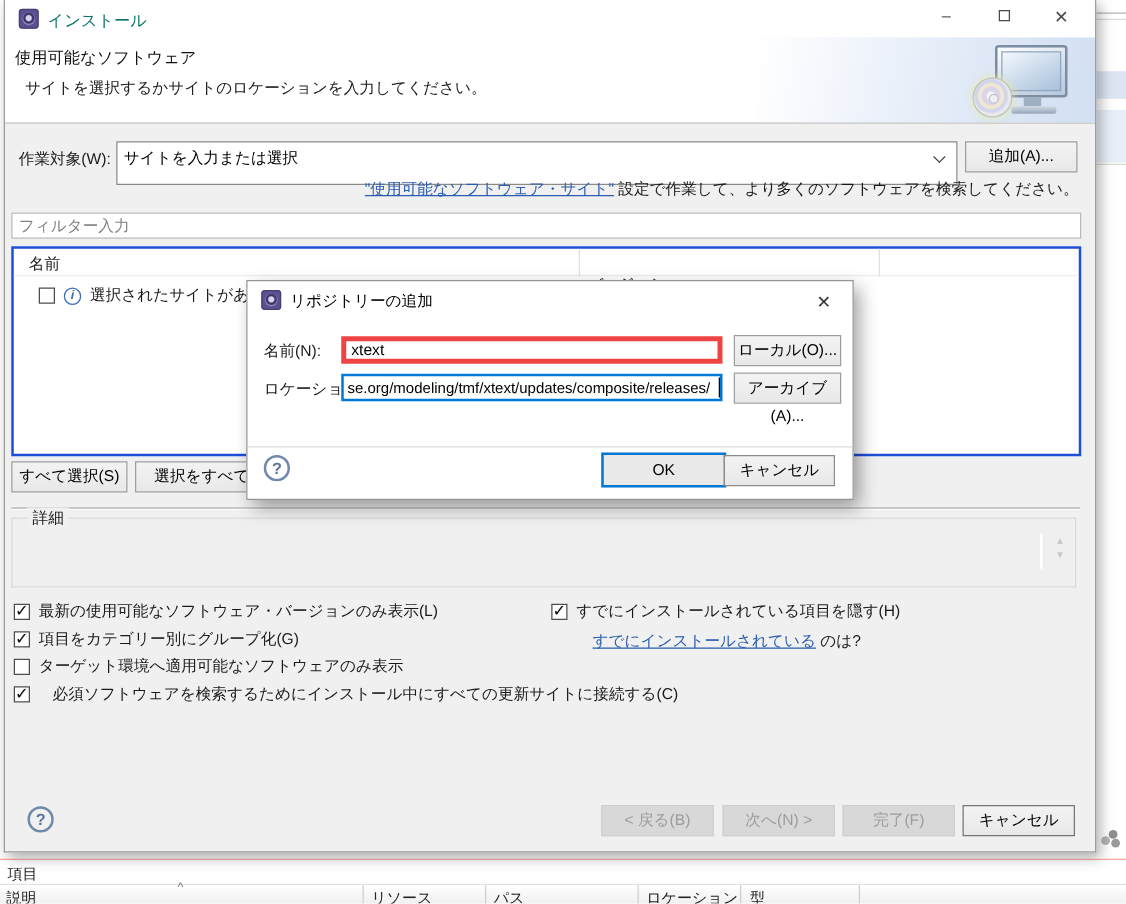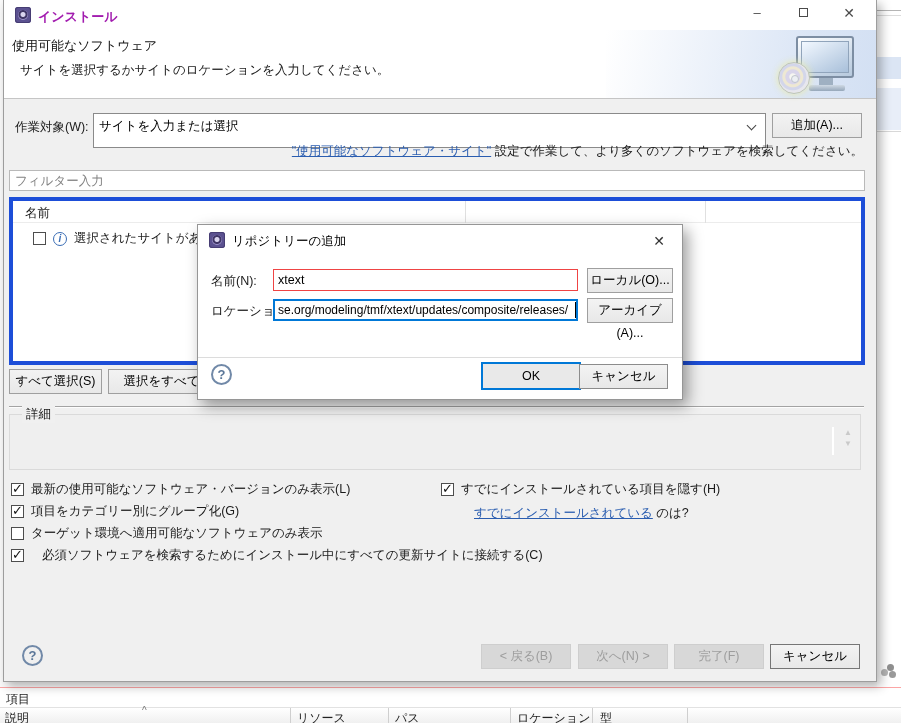--- a/index.html
+++ b/index.html
@@ -34,21 +34,21 @@
 
   
   .dlg { position:absolute; left:3px; top:0; width:874px; height:682px; background:#f0f0f0;
     border:1px solid #9d9d9d; border-top:none; box-shadow:4px 4px 10px rgba(0,0,0,.30); z-index:5; }
   .titlebar { position:absolute; left:0; top:0; width:100%; height:30px; background:#fff; }
   .app-icon { position:absolute; width:16px; height:16px; border-radius:3px; background:#5b5190;
     box-shadow:inset 0 0 0 1px #463d73; }
   .app-icon::after { content:""; position:absolute; left:3px; top:3px; width:10px; height:10px; border-radius:50%;
     background:radial-gradient(circle at 50% 45%, #d9d4ee 0 2px, #3f3566 3px 4px, #9c92c9 5px); }
   .t-icon { left:11px; top:7px; }
-  .t-text { position:absolute; left:34px; top:8px; font-size:13px; color:#a21caf;font-weight:bold; }
+  .t-text { position:absolute; left:34px; top:8px; font-size:13px; color:#0f766e; }
   .winbtn { position:absolute; top:0; width:36px; height:26px; text-align:center; line-height:26px; color:#4a4a4a; font-size:13px; }
   .wb-min { left:735px; }
   .wb-max { left:781px; }
   .wb-max i { display:inline-block; width:9px; height:9px; border:1px solid #4a4a4a; margin-top:8px; }
   .wb-close { left:827px; font-size:14px; }
 
   .hdr { position:absolute; left:0; top:30px; width:100%; height:68px; background:#fff; }
   .hdr-grad { position:absolute; right:0; top:0; width:270px; height:100%;
     background:linear-gradient(100deg, rgba(220,230,245,0) 0%, rgba(214,226,244,.9) 75%, #d3e0f3 100%); }
   .hdr-title { position:absolute; left:8px; top:7px; font-size:13px; color:#101010; }
@@ -79,21 +79,21 @@
     font-size:12.5px; text-align:center; color:#000; font-family:inherit; }
   .btn-add { left:768px; top:113px; width:90px; height:25px; line-height:23px; }
 
   .hint { position:absolute; right:13px; top:143px; white-space:nowrap; }
   .link { color:#2a5db0; text-decoration:underline; cursor:pointer; }
 
   .filter { position:absolute; left:5px; top:170px; width:856px; height:21px; border:1px solid #b9b9b9;
     padding-left:5px; font-size:12.5px; font-family:inherit; color:#000; background:#fff; }
   .filter::placeholder { color:#828282; }
 
-  .tbl { position:absolute; left:5px; top:197px; width:856px; height:168px; background:#fff; border:4px solid #1d4ed8; }
+  .tbl { position:absolute; left:5px; top:197px; width:856px; height:168px; background:#fff; border:2px solid #1d4ed8; }
   .tbl-head { position:absolute; left:0; top:0; width:100%; height:22px; border-bottom:1px solid #ececec; }
   .tbl-h1 { position:absolute; left:12px; top:4px; }
   .tbl-h2 { position:absolute; left:459px; top:20px; }
   .tbl-d1 { position:absolute; left:452px; top:0; width:1px; height:22px; background:#e0e0e0; }
   .tbl-d2 { position:absolute; left:692px; top:0; width:1px; height:22px; background:#e0e0e0; }
   .tbl-row { position:absolute; left:20px; top:29px; display:flex; align-items:center; gap:7px; }
 
   .cb { width:13px; height:13px; border:1px solid #4d4d4d; background:#fff; display:inline-block; position:relative; flex:none; }
   .cb.checked::after { content:"✓"; position:absolute; left:0px; top:-3px; font-size:13px; font-weight:bold; color:#111; }
   .info-ic { width:14px; height:14px; border-radius:50%; border:1.5px solid #3a6db5; color:#3a6db5;
@@ -123,21 +123,21 @@
 
   
   .repo { position:absolute; left:197px; top:224px; width:486px; height:176px; background:#fff;
     border:1px solid #969696; box-shadow:5px 6px 14px rgba(0,0,0,.38); z-index:10; }
   .r-icon { left:11px; top:7px; }
   .r-title { position:absolute; left:34px; top:8px; color:#000; }
   .r-close { position:absolute; right:8px; top:5px; width:30px; height:22px; text-align:center; line-height:22px; font-size:14px; color:#333; }
   .r-lbl-name { left:13px; top:48px; }
   .r-lbl-loc { left:13px; top:78px; }
   .r-input { position:absolute; height:22px; padding-left:4px; font-size:12.5px; font-family:inherit; color:#000; background:#fff; }
-  .r-name { left:75px; top:44px; width:305px; border:1px solid #ef4444; }
+  .r-name { left:75px; top:44px; width:305px; border:4px solid #ef4444; }
   .r-loc { left:75px; top:74px; width:305px; border:2px solid #0078d7; font-size:12px; padding-left:3px; }
   .r-caret { position:absolute; left:377px; top:77px; width:1px; height:16px; background:#000; }
   .r-local { left:389px; top:43px; width:86px; height:25px; line-height:23px; }
   .r-archive { left:389px; top:73px; width:86px; height:25px; line-height:23px; }
   .r-sep { position:absolute; left:0; right:0; top:132px; height:1px; background:#dcdcdc; }
   .r-help { left:13px; top:139px; }
   .r-ok { left:283px; top:137px; width:100px; height:28px; line-height:24px; border:2px solid #0078d7; background:#e9e9e9; }
   .r-cancel { left:381px; top:139px; width:89px; height:25px; line-height:23px; border:1px solid #8c8c8c; }
 </style>
 </head>

